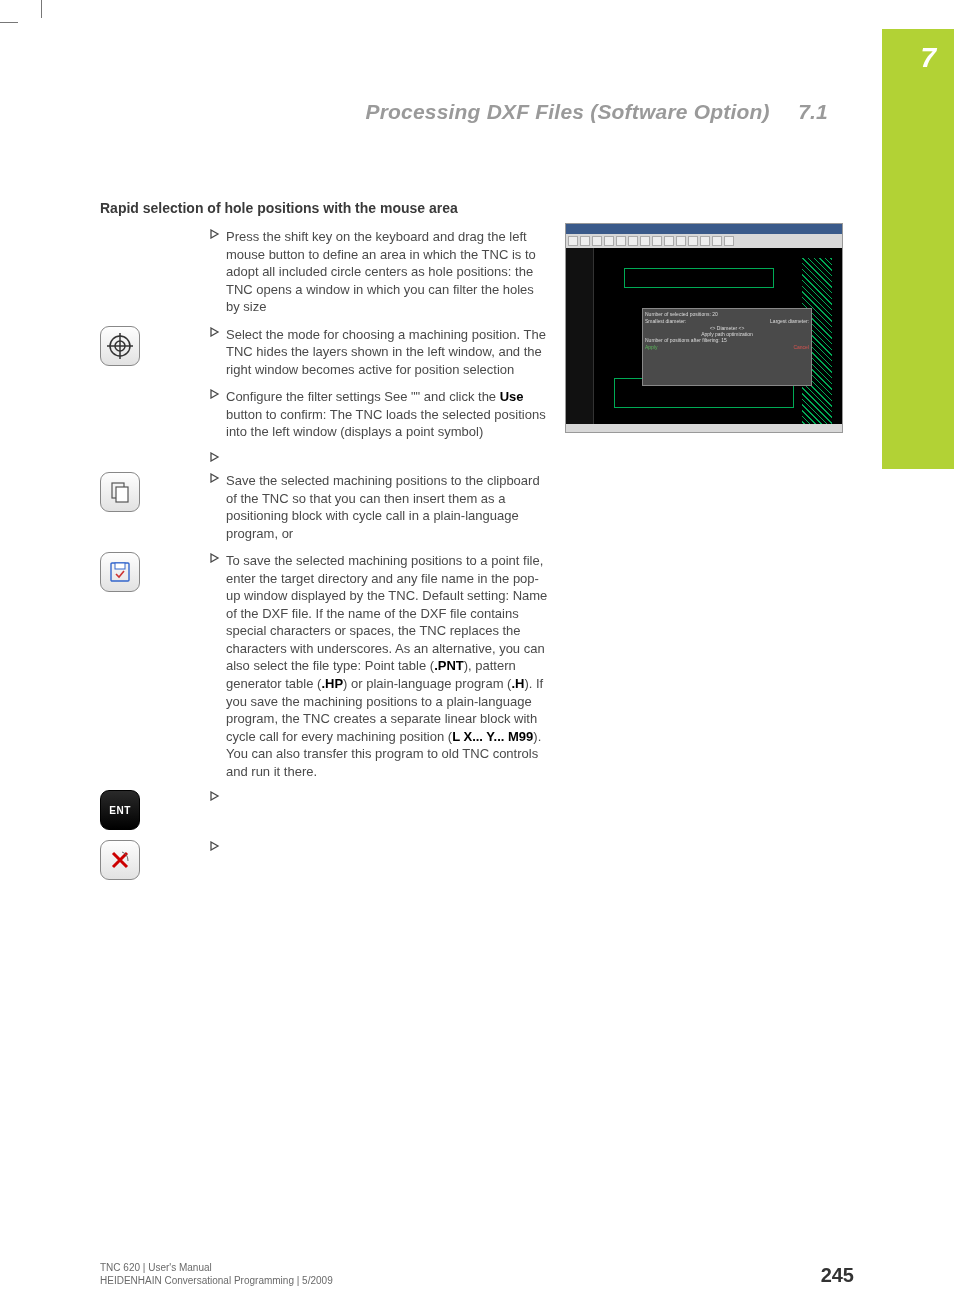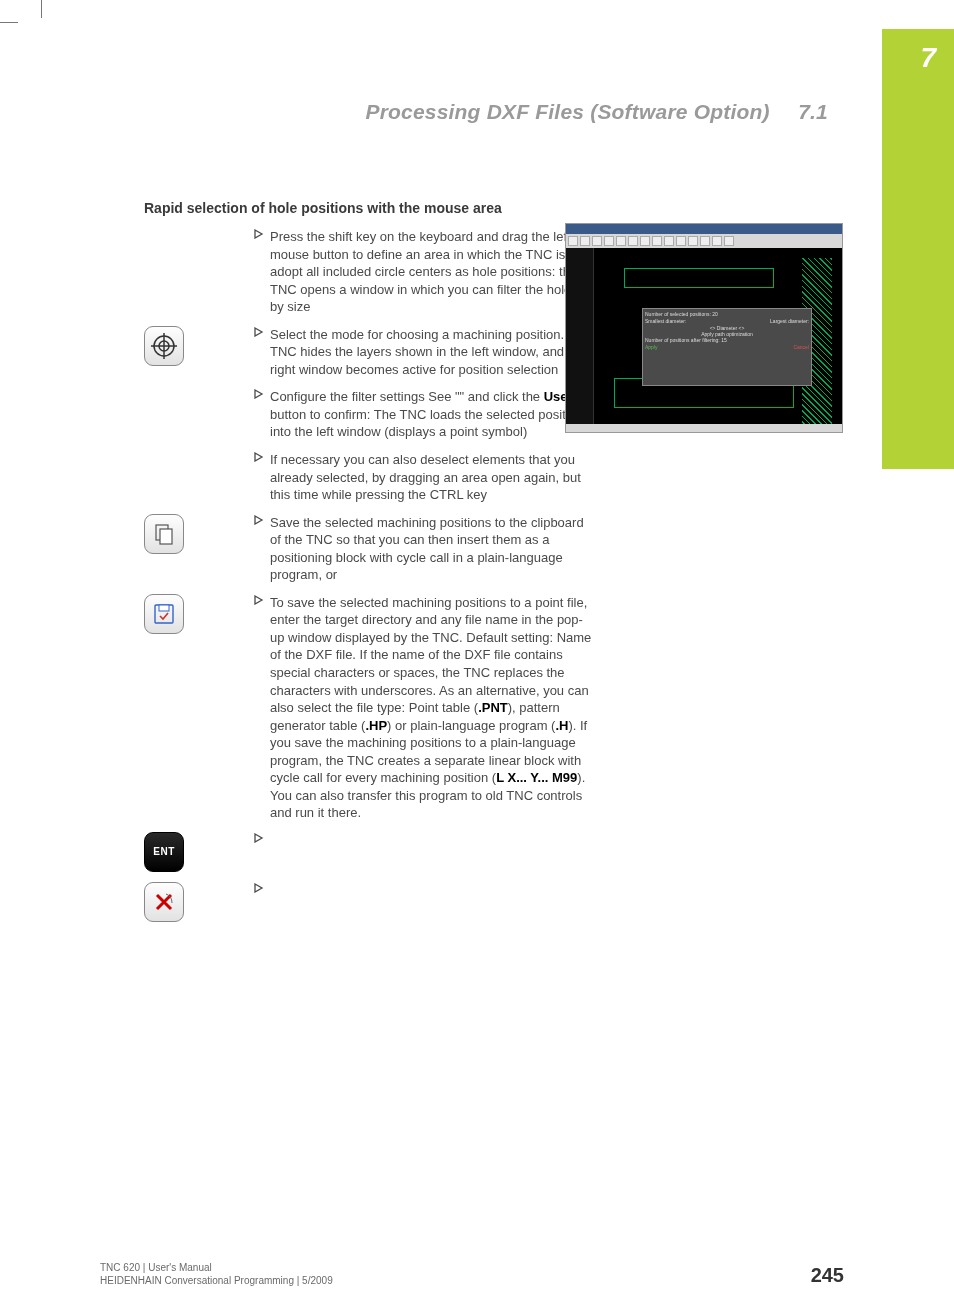--- a/index.html
+++ b/index.html
@@ -5,21 +5,21 @@
   * { margin: 0; padding: 0; box-sizing: border-box; }
   html, body { width: 954px; height: 1315px; font-family: Arial, Helvetica, sans-serif; background: #fff; color: #4a4a4a; position: relative; }
   .crop-marks { position: absolute; top: 0; left: 0; width: 100%; height: 100%; pointer-events: none; }
   .crop-marks .hline { position: absolute; top: 22px; left: 0; width: 18px; border-top: 1px solid #777; }
   .crop-marks .vline { position: absolute; top: 0; left: 41px; height: 18px; border-left: 1px solid #777; }
   .tab { position: absolute; right: 0; top: 29px; width: 72px; height: 440px; background: #b2d235; }
   .tab-num { position: absolute; right: 18px; top: 42px; font-size: 28px; font-weight: 700; color: #fff; font-style: italic; }
   .header { position: absolute; top: 100px; right: 126px; text-align: right; }
   .header-title { font-size: 21px; font-weight: 700; color: #9a9a9a; font-style: italic; letter-spacing: 0.2px; }
   .header-sec { margin-left: 24px; }
-  .content { position: absolute; top: 200px; left: 100px; width: 450px; margin-left: 44px; }
+  .content { position: absolute; top: 200px; left: 100px; width: 450px; }
   .section-heading { font-size: 14px; font-weight: 700; color: #3a3a3a; margin-bottom: 12px; }
   .row { display: flex; align-items: flex-start; margin-bottom: 10px; }
   .icon-col { width: 110px; flex-shrink: 0; }
   .bullet-col { width: 16px; flex-shrink: 0; padding-top: 1px; }
   .bullet-col svg { display: block; }
   .text-col { flex: 1; font-size: 13px; line-height: 1.35; color: #4a4a4a; }
   .text-col b, strong { font-weight: 700; color: #000000; }
   .icon-box { width: 40px; height: 40px; border: 1px solid #888; border-radius: 9px; background: linear-gradient(#fefefe,#e2e2e2); display: flex; align-items: center; justify-content: center; }
   .icon-box.dark { background: linear-gradient(#2a2a2a,#000); border-color: #000; }
   .icon-box.dark span { color: #fff; font-size: 10px; font-weight: 700; letter-spacing: 0.5px; }
@@ -28,21 +28,21 @@
   .screenshot .toolbar { height: 14px; background: #d8d8d8; display: flex; align-items: center; padding: 0 2px; gap: 2px; }
   .screenshot .toolbar .tb { width: 10px; height: 10px; background: #eee; border: 0.5px solid #aaa; }
   .screenshot .sidebar { position: absolute; top: 24px; left: 0; width: 28px; bottom: 8px; background: #111; border-right: 1px solid #333; }
   .screenshot .canvas { position: absolute; top: 24px; left: 28px; right: 0; bottom: 8px; background: #000; }
   .screenshot .statusbar { position: absolute; bottom: 0; left: 0; right: 0; height: 8px; background: #d8d8d8; }
   .screenshot .dialog { position: absolute; top: 60px; left: 48px; width: 170px; height: 78px; background: #4a4a4a; border: 1px solid #888; font-size: 5px; color: #ddd; padding: 2px; line-height: 1.2; }
   .screenshot .dialog .dlg-row { display: flex; justify-content: space-between; margin: 1px 0; }
   .screenshot .dialog .btn { color: #5cb85c; }
   .screenshot .dialog .btn.c { color: #d9534f; }
   .screenshot .pcb-line { position: absolute; border: 1px solid #0a5; }
-  .footer { position: absolute; bottom: 28px; left: 100px; right: 110px; display: flex; justify-content: space-between; align-items: flex-end; }
+  .footer { position: absolute; bottom: 28px; left: 100px; right: 100px; display: flex; justify-content: space-between; align-items: flex-end; }
   .footer-left { font-size: 10px; color: #6a6a6a; line-height: 1.3; }
   .footer-right { font-size: 20px; font-weight: 700; color: #333; }
 </style>
 </head>
 <body>
 
 <div class="crop-marks">
   <div class="hline"></div>
     <div class="vline"></div>
 </div>
@@ -94,21 +94,20 @@
         </div>
         <div class="text-col">Configure the filter settings See "" and click the <b>Use</b> button to confirm: The TNC loads the selected positions into the left window (displays a point symbol)</div>
       </div>
       <div class="row">
         <div class="icon-col"></div>
         <div class="bullet-col">
           <svg width="10" height="10" viewBox="0 0 10 10">
             <path d="M1 1 L8 5 L1 9 Z" fill="none" stroke="#4a4a4a" stroke-width="1.3"></path>
           </svg>
         </div>
-        <div class="text-col">If necessary you can also deselect elements that you already selected, by dragging an area open again, but this time while pressing the CTRL key</div>
       </div>
       <div class="row">
         <div class="icon-col">
           <div class="icon-box">
             <svg width="24" height="24" viewBox="0 0 24 24">
               <rect x="4" y="3" width="12" height="15" fill="none" stroke="#555" stroke-width="1.2"></rect>
               <rect x="8" y="7" width="12" height="15" fill="#fff" stroke="#555" stroke-width="1.2"></rect>
             </svg>
           </div>
         </div>

